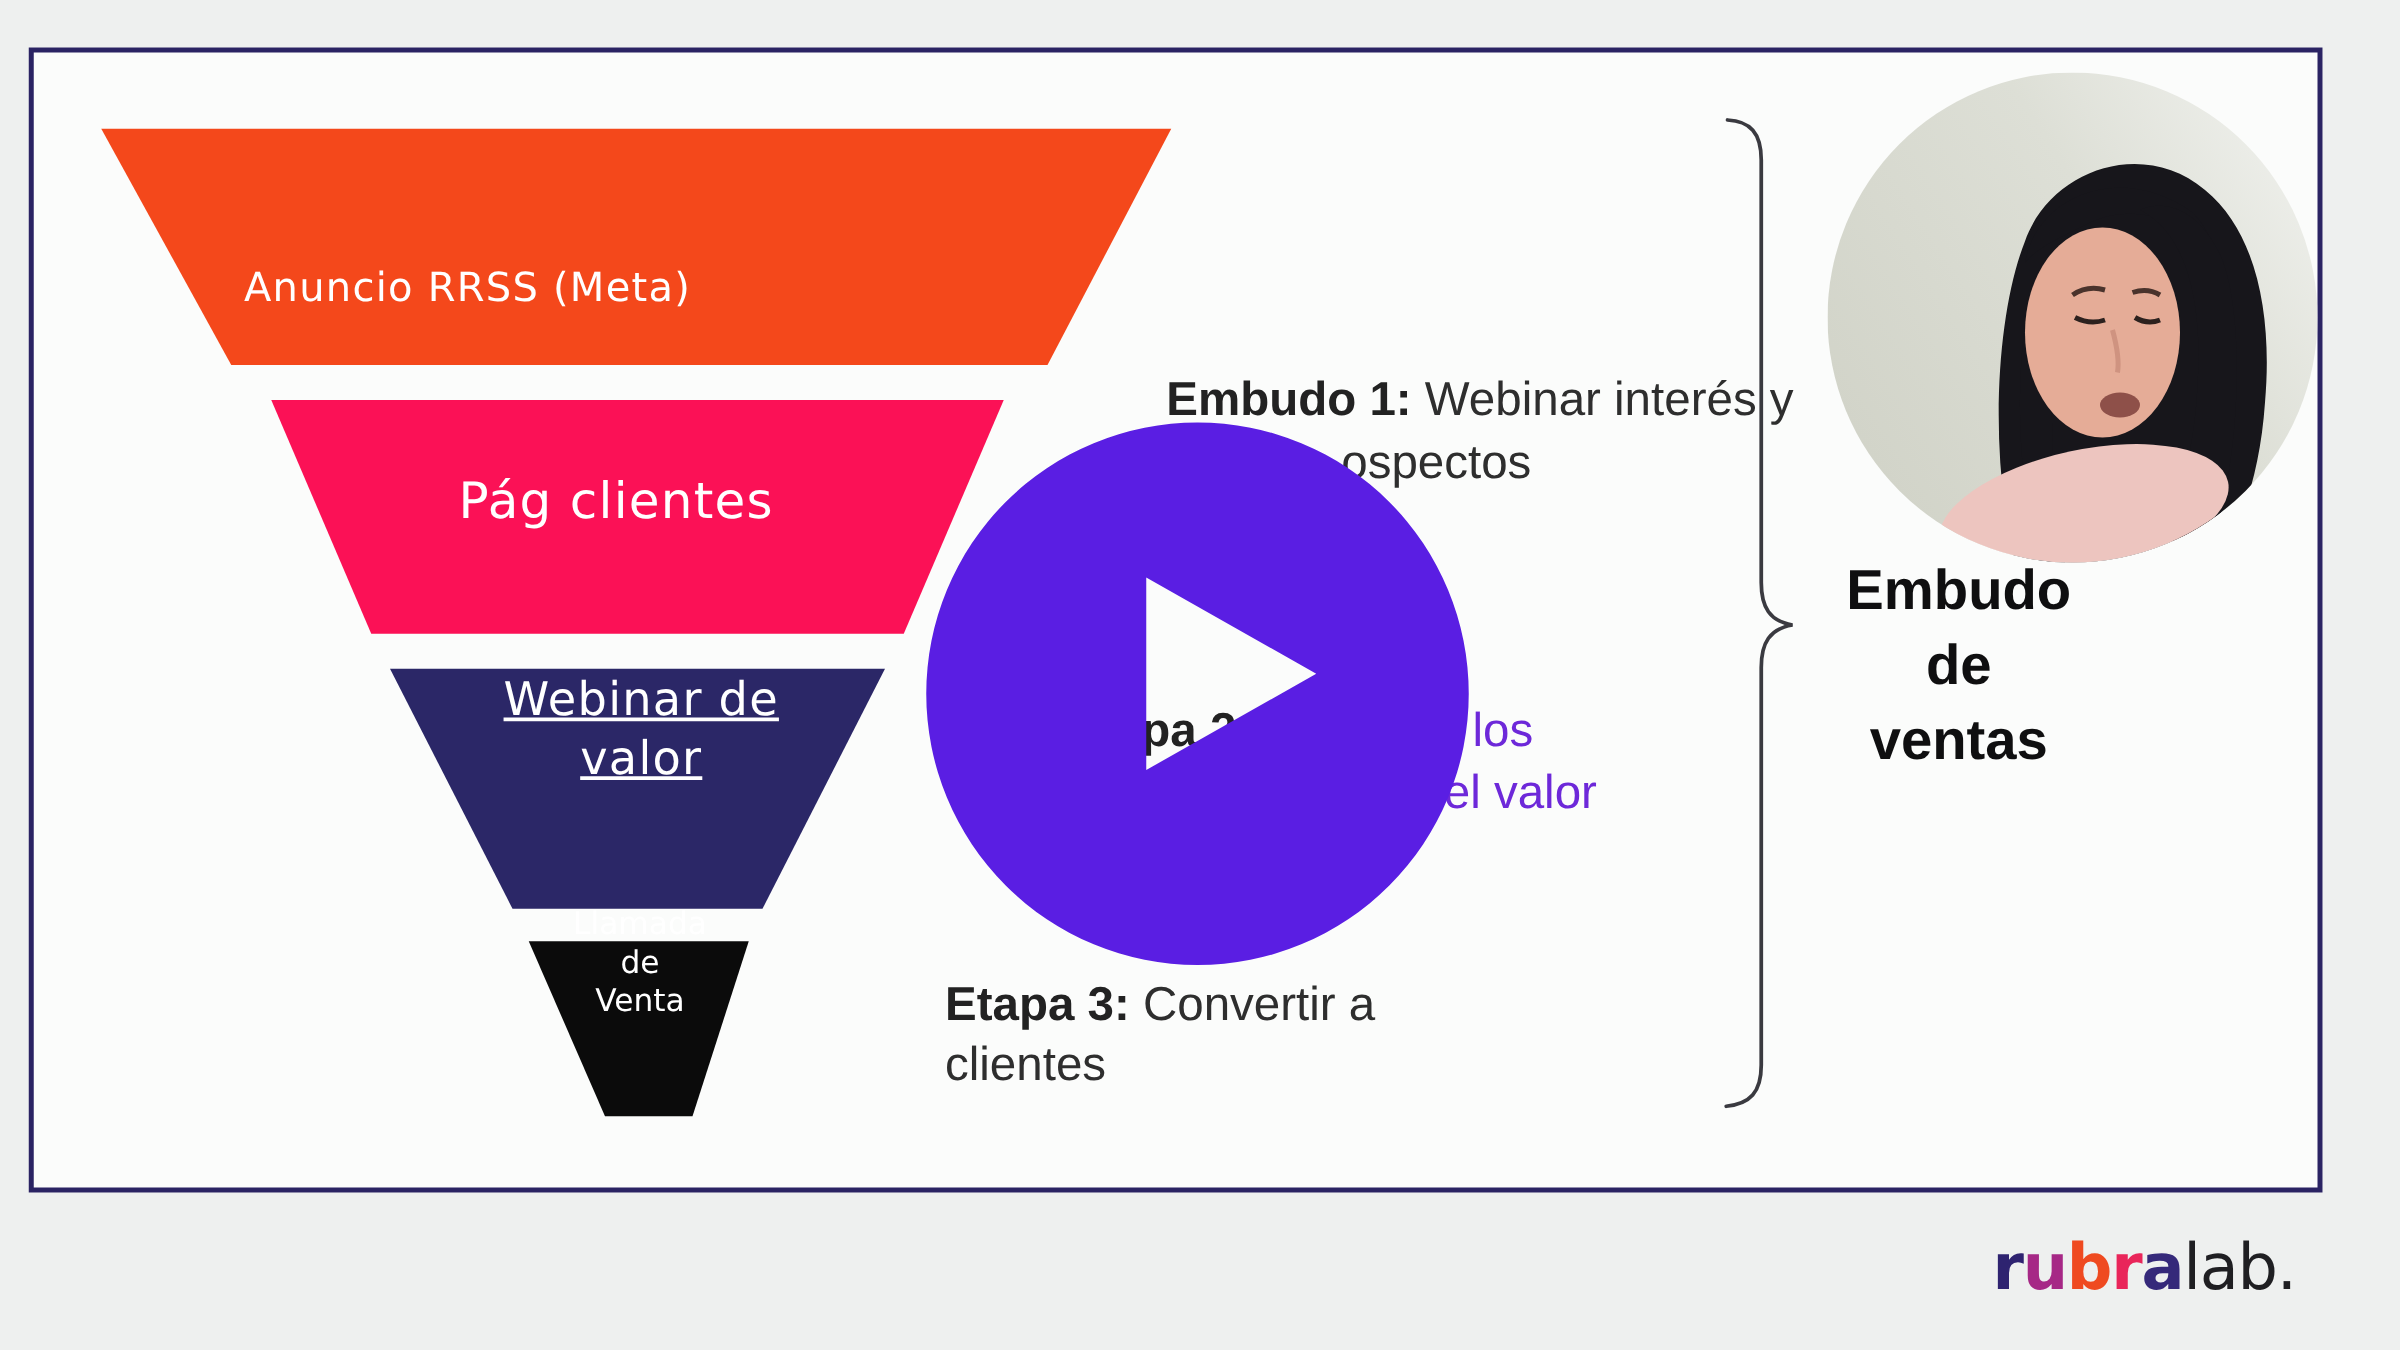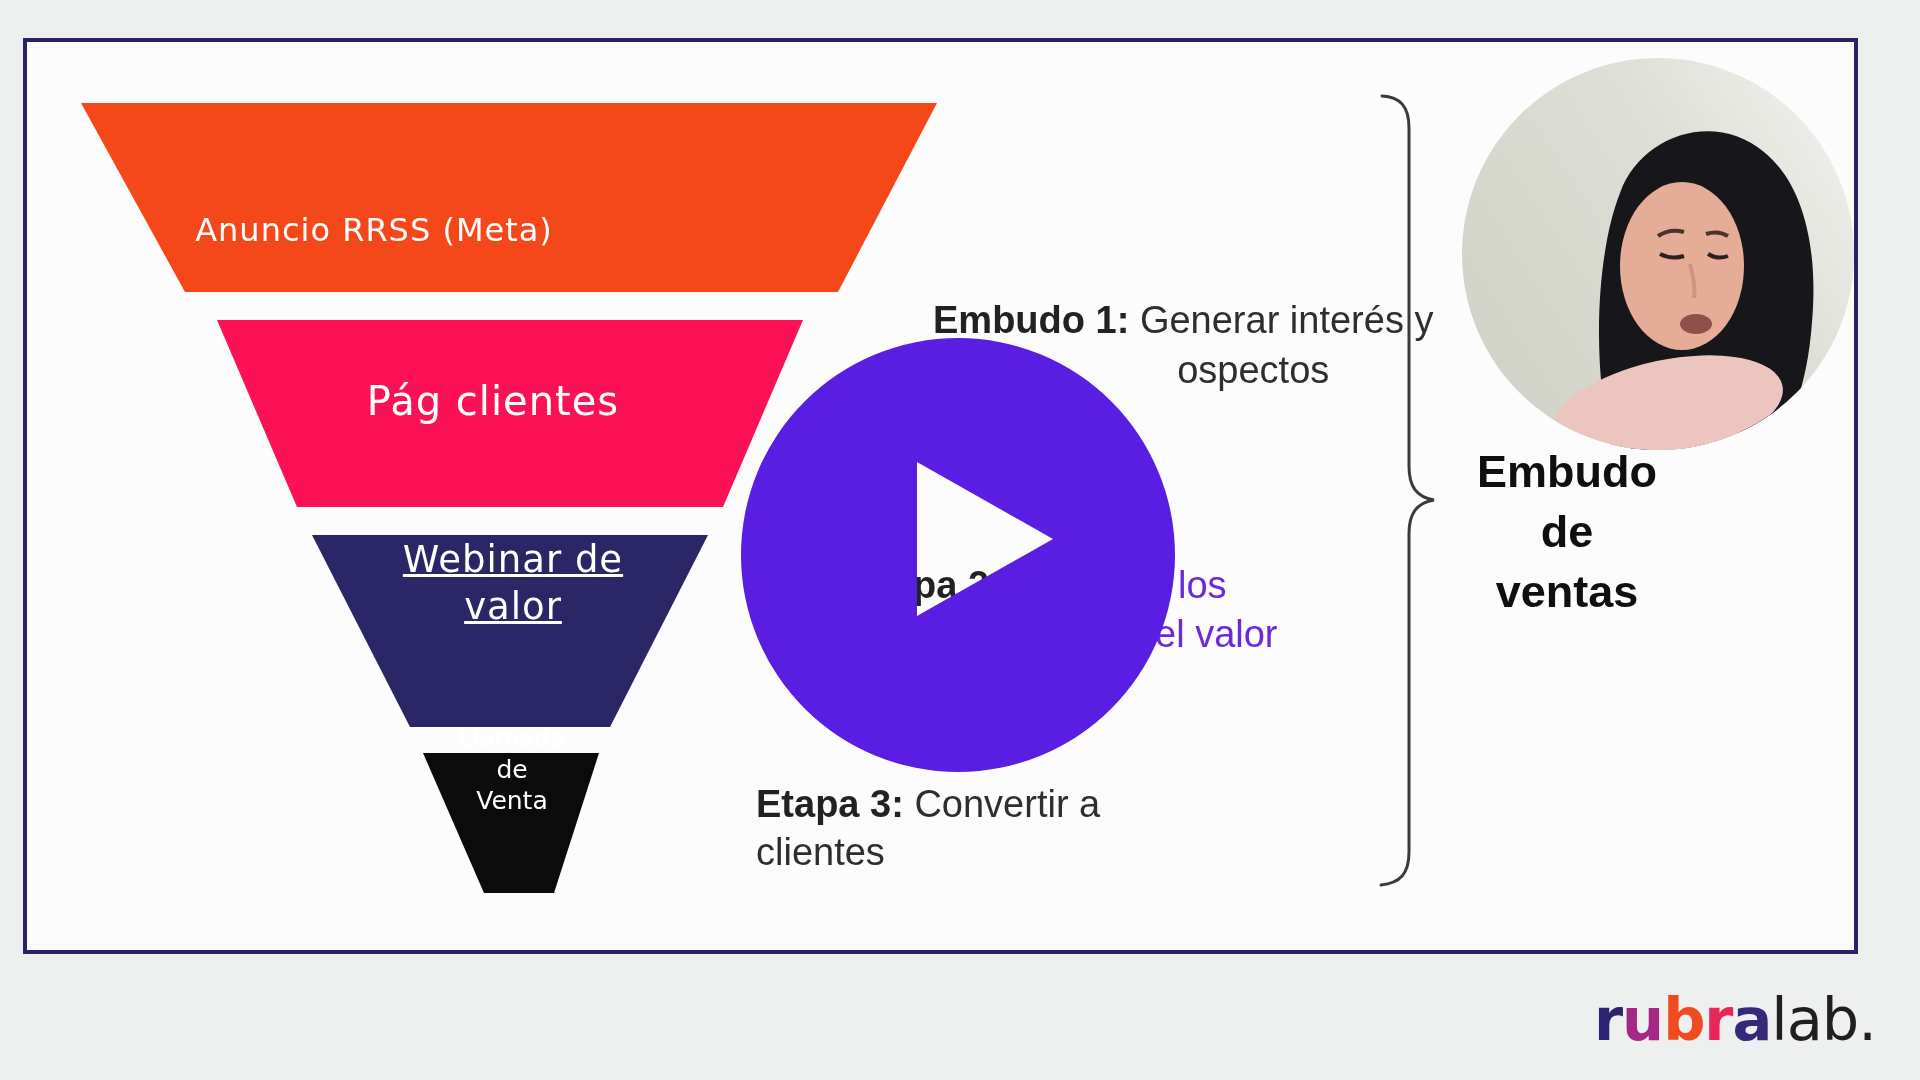--- a/index.html
+++ b/index.html
@@ -22,38 +22,38 @@
   .fl-1{left:124px;top:202px;width:500px;font-size:32px;line-height:56px;}
   .fl-2{left:343px;top:373px;width:300px;font-size:40px;line-height:56px;}
   .fl-3{left:388px;top:536px;width:250px;font-size:37px;line-height:47px;text-decoration:underline;}
   .fl-4{left:452px;top:723px;width:120px;font-size:25px;line-height:31px;letter-spacing:0;}
   .etapa{
     position:absolute;z-index:2;font-size:38px;line-height:50px;color:#2e2e2e;
     font-family:"Liberation Sans",sans-serif;
   }
   .etapa .b{font-weight:bold;color:#222;}
   .e1{left:933px;top:295px;}
-  .e1 .indent{margin-left:140px;text-align:center;}
+  .e1 .indent{margin-left:140px;}
   .e3{left:756px;top:780px;line-height:48px;}
   .frag{position:absolute;z-index:2;font-size:38px;line-height:48px;color:#6d28d9;
     font-family:"Liberation Sans",sans-serif;white-space:nowrap;}
   .frag.b{font-weight:bold;color:#222;}
   .f-pa2{left:913px;top:561px;}
   .f-los{left:1178px;top:561px;}
   .f-valor{left:1155px;top:610px;}
   .brace-label{
     position:absolute;z-index:2;left:1462px;top:442px;width:210px;
     font-weight:bold;font-size:45px;line-height:60px;color:#0f0f10;
     text-align:center;white-space:pre-line;font-family:"Liberation Sans",sans-serif;
   }
   .webcam{position:absolute;z-index:4;left:1462px;top:58px;width:392px;height:392px;}
   .play-svg{position:absolute;z-index:5;left:738px;top:335px;width:440px;height:440px;cursor:pointer;}
   .logo{
     position:absolute;z-index:2;left:1594px;top:985px;height:60px;
-    font-family:"DejaVu Sans","Liberation Sans",sans-serif;font-size:59px;
+    font-family:"DejaVu Sans","Liberation Sans",sans-serif;font-size:51px;
     letter-spacing:-1px;white-space:nowrap;
   }
   .logo .bold{font-weight:bold;}
   .lg0{color:#2e2370;} .lg1{color:#a62886;} .lg2{color:#ef4a20;}
   .lg3{color:#e9265a;} .lg4{color:#35297a;}
   .logo .suffix{font-weight:normal;color:#1f1f22;}
 </style>
 </head>
 <body>
 
@@ -72,21 +72,21 @@
 
   <div class="txt funnel-label fl-1">Anuncio RRSS (Meta)</div>
   <div class="txt funnel-label fl-2">Pág clientes</div>
   <div class="txt funnel-label fl-3">Webinar de
 valor</div>
   <div class="txt funnel-label fl-4">Llamada
 de
 Venta</div>
 
   <div class="etapa e1">
-    <div><span class="b">Embudo 1:</span><span> Generar interés y</span></div>
+    <div><span class="b">Embudo 1:</span><span> Webinar interés y</span></div>
     <div class="indent"><span>ospectos</span></div>
   </div>
 
   <span class="frag b f-pa2">pa 2</span>
   <span class="frag f-los">los</span>
   <span class="frag f-valor">el valor</span>
 
   <div class="etapa e3">
     <div><span class="b">Etapa 3:</span><span> Convertir a</span></div>
     <div><span>clientes</span></div>

